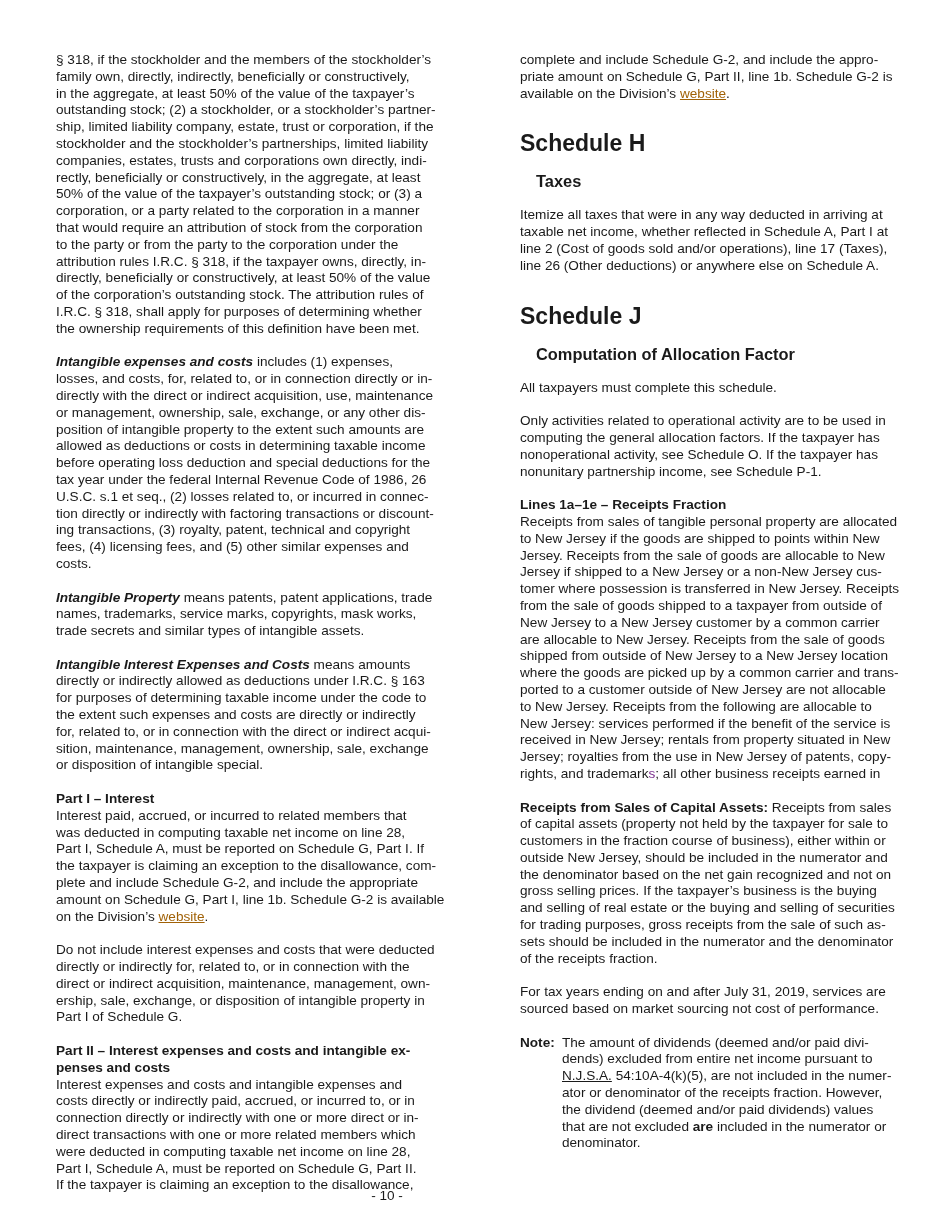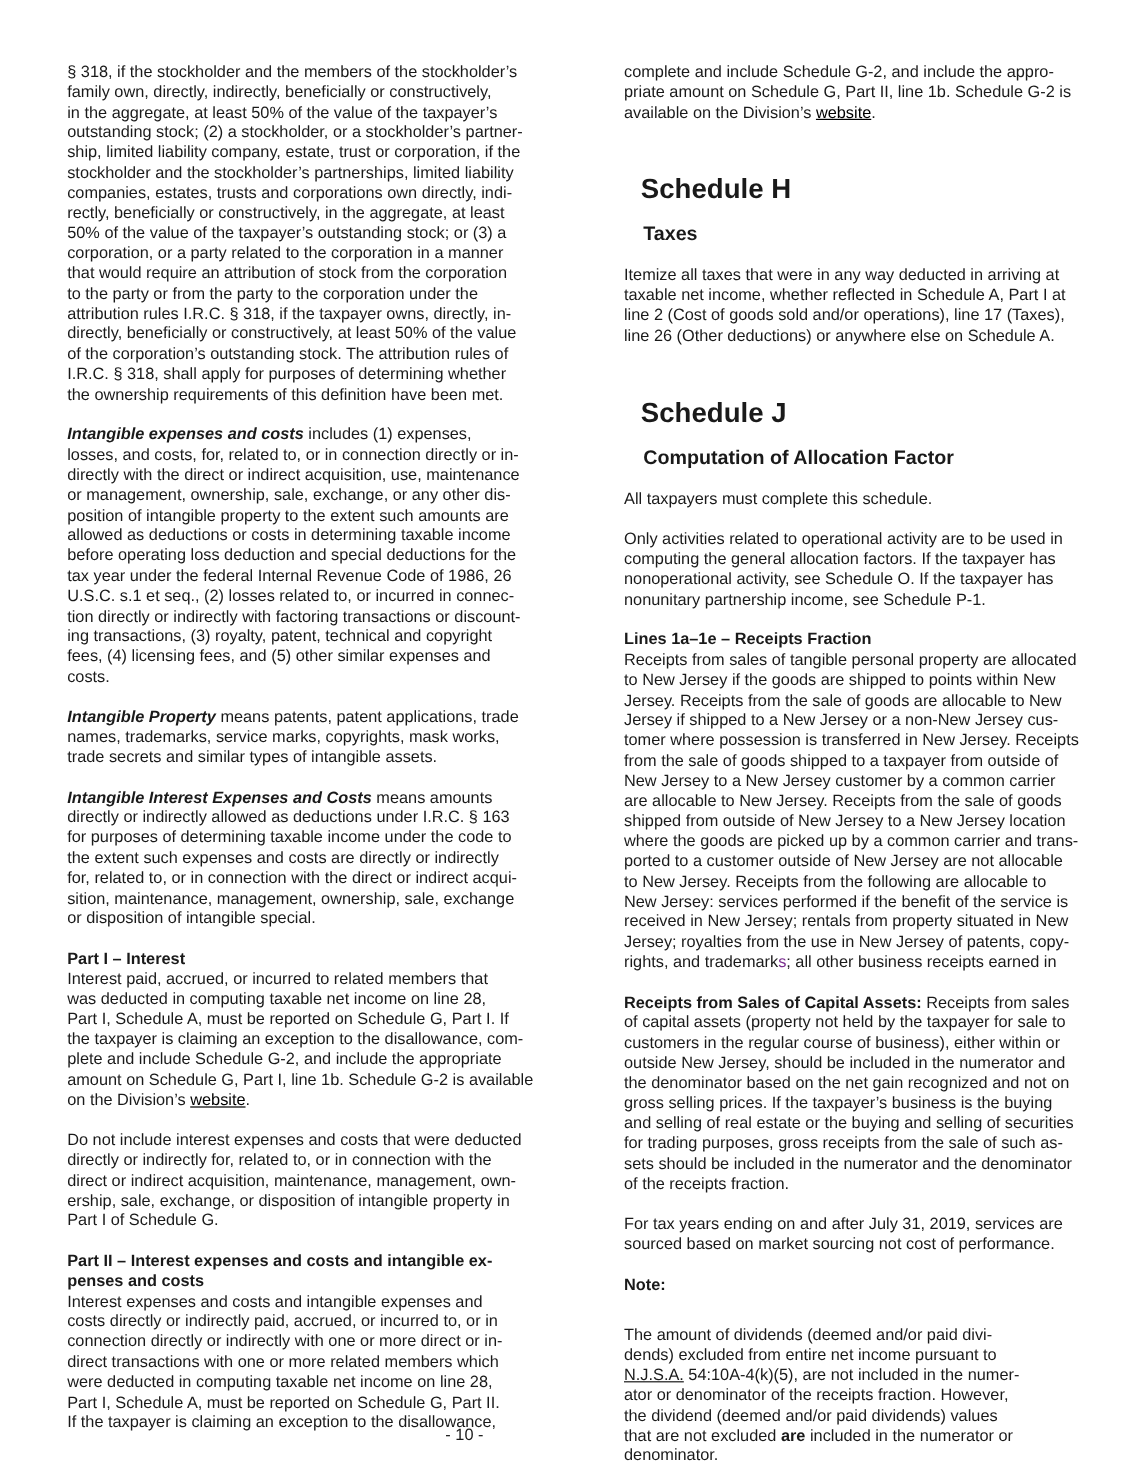--- a/index.html
+++ b/index.html
@@ -8,27 +8,27 @@
       font-family: "Liberation Sans", sans-serif; color: #1a1a1a;
     }
     .col { position: absolute; top: 52px; font-size: 13.6px; line-height: 16.8px; }
     .col-left { left: 56px; width: 400px; }
     .col-right { left: 520px; width: 400px; }
     .para { margin: 0; }
     .gap { height: 16.8px; }
     .line { display: block; white-space: nowrap; }
     .bi { font-weight: bold; font-style: italic; }
     .b { font-weight: bold; }
-    .link { color: #000000; text-decoration: underline; cursor: pointer; }
+    .link { color: #a16207; text-decoration: underline; cursor: pointer; }
     .u { text-decoration: underline; }
     .purple { color: #7a2e8e; }
-    .sched-title { font-size: 23px; font-weight: bold; line-height: 26px; margin: 14px; }
+    .sched-title { font-size: 23px; font-weight: bold; line-height: 26px; margin: 0; }
     .sched-sub { font-size: 16.4px; font-weight: bold; line-height: 19px; margin: 16px; }
     .subhead { font-weight: bold; display: block; }
-    .note { display: flex; flex-direction: column; }
+    .note { display: flex; }
     .note-label { font-weight: bold; width: 42px; flex: 0 0 42px; }
     .note-body { flex: 1; }
     .footer {
       position: absolute; top: 1188px; left: 0; width: 774px; text-align: center;
       font-size: 13.6px;
     }
   </style>
 </head>
 <body>
 
@@ -186,21 +186,21 @@
         <span class="line">received in New Jersey; rentals from property situated in New</span>
         <span class="line">Jersey; royalties from the use in New Jersey of patents, copy-</span>
         <span class="line"><span>rights, and trademark</span><span class="purple">s</span><span>; all other business receipts earned in</span></span>
       </p>
     </div>
     <div class="gap"></div>
 
     <p class="para">
       <span class="line"><span class="b">Receipts from Sales of Capital Assets:</span><span> Receipts from sales</span></span>
       <span class="line">of capital assets (property not held by the taxpayer for sale to</span>
-      <span class="line">customers in the regular course of business), either within or</span>
+      <span class="line">customers in the fraction course of business), either within or</span>
       <span class="line">outside New Jersey, should be included in the numerator and</span>
       <span class="line">the denominator based on the net gain recognized and not on</span>
       <span class="line">gross selling prices. If the taxpayer’s business is the buying</span>
       <span class="line">and selling of real estate or the buying and selling of securities</span>
       <span class="line">for trading purposes, gross receipts from the sale of such as-</span>
       <span class="line">sets should be included in the numerator and the denominator</span>
       <span class="line">of the receipts fraction.</span>
     </p>
     <div class="gap"></div>
 

